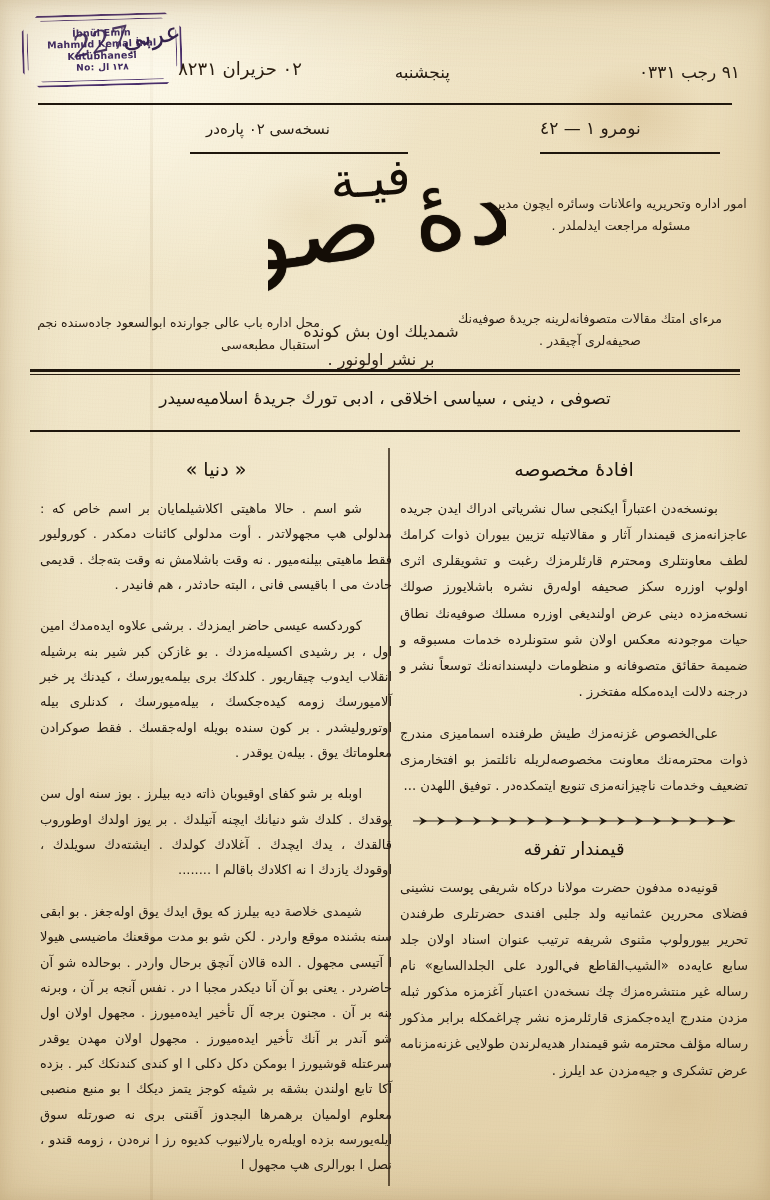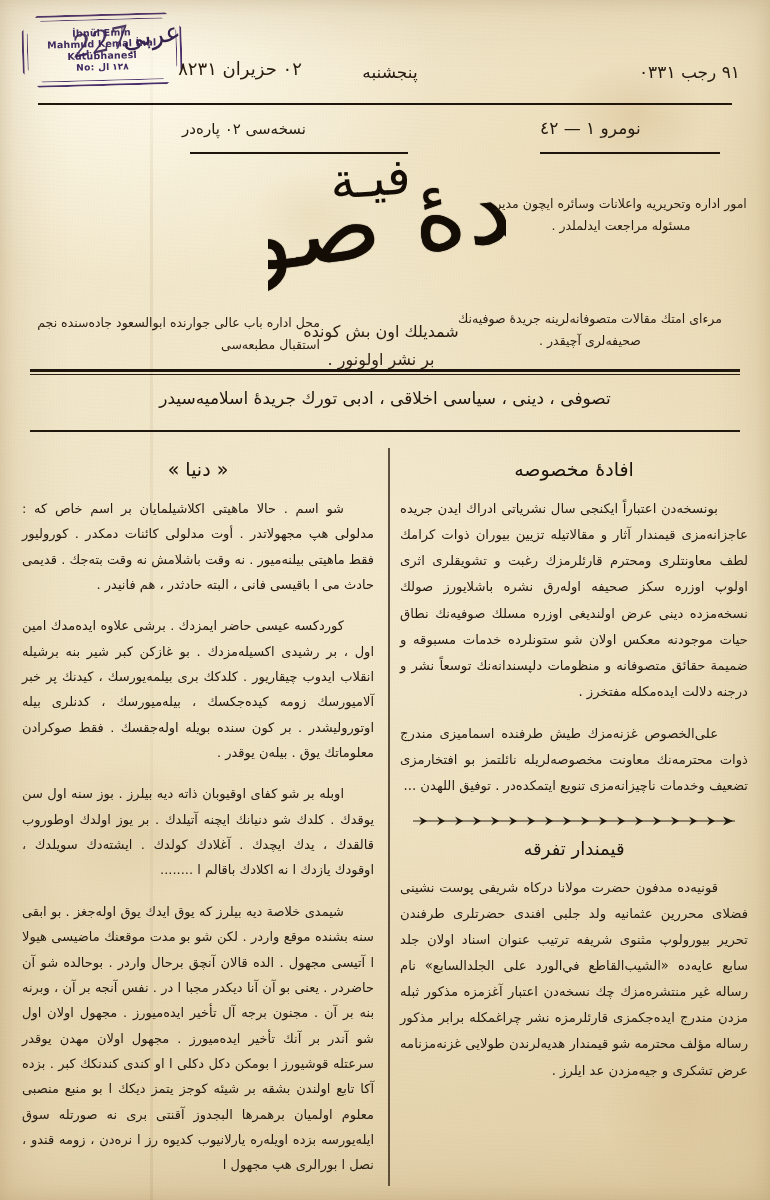--- a/index.html
+++ b/index.html
@@ -99,32 +99,32 @@
   .rule-mid2{left:30px;top:374px;width:710px;height:1px;background:#2a2014;}
   .rule-bot{left:30px;top:430px;width:710px;height:2.4px;}
 
   
   .hdr-date{
     position:absolute;left:560px;top:62px;width:180px;
     font-size:17px;text-align:right;letter-spacing:1px;
   }
   .hdr-day{
     position:absolute;left:330px;top:62px;width:120px;
-    font-size:17px;text-align:center;
+    font-size:17px;
   }
   .hdr-month{
     position:absolute;left:150px;top:58px;width:180px;
     font-size:18px;text-align:center;color:#2a1d10;
   }
   .hdr-no{
     position:absolute;left:540px;top:118px;width:200px;
     font-size:17px;text-align:left;letter-spacing:1px;
   }
   .hdr-price{
-    position:absolute;left:124px;top:120px;width:240px;
+    position:absolute;left:148px;top:120px;width:240px;
     font-size:15px;text-align:center;
   }
 
   
   .logo{
     position:absolute;left:268px;top:148px;width:238px;height:148px;
     display:flex;align-items:center;justify-content:center;
     overflow:hidden;
   }
   .logo-main{
@@ -154,21 +154,21 @@
     font-size:17px;text-align:center;color:#1e150c;letter-spacing:.3px;
   }
 
   
   .col-div{
     position:absolute;left:388px;top:448px;width:1.6px;height:738px;
     background:#3a2c1c;opacity:.8;
   }
   .col{position:absolute;top:452px;}
   .col-r{left:400px;width:348px;}
-  .col-l{left:22px;width:352px;}
+  .col-l{left:40px;width:352px;}
 
   .art-head{
     font-size:19px;text-align:center;color:#1c130a;
     margin:6px 0 14px;letter-spacing:.5px;
   }
   .art-head.small{font-size:18px;margin:4px 0 12px;}
 
   .body-ar{
     font-size:13.2px;line-height:1.98;color:#241a10;
     text-align:justify;text-align-last:right;

